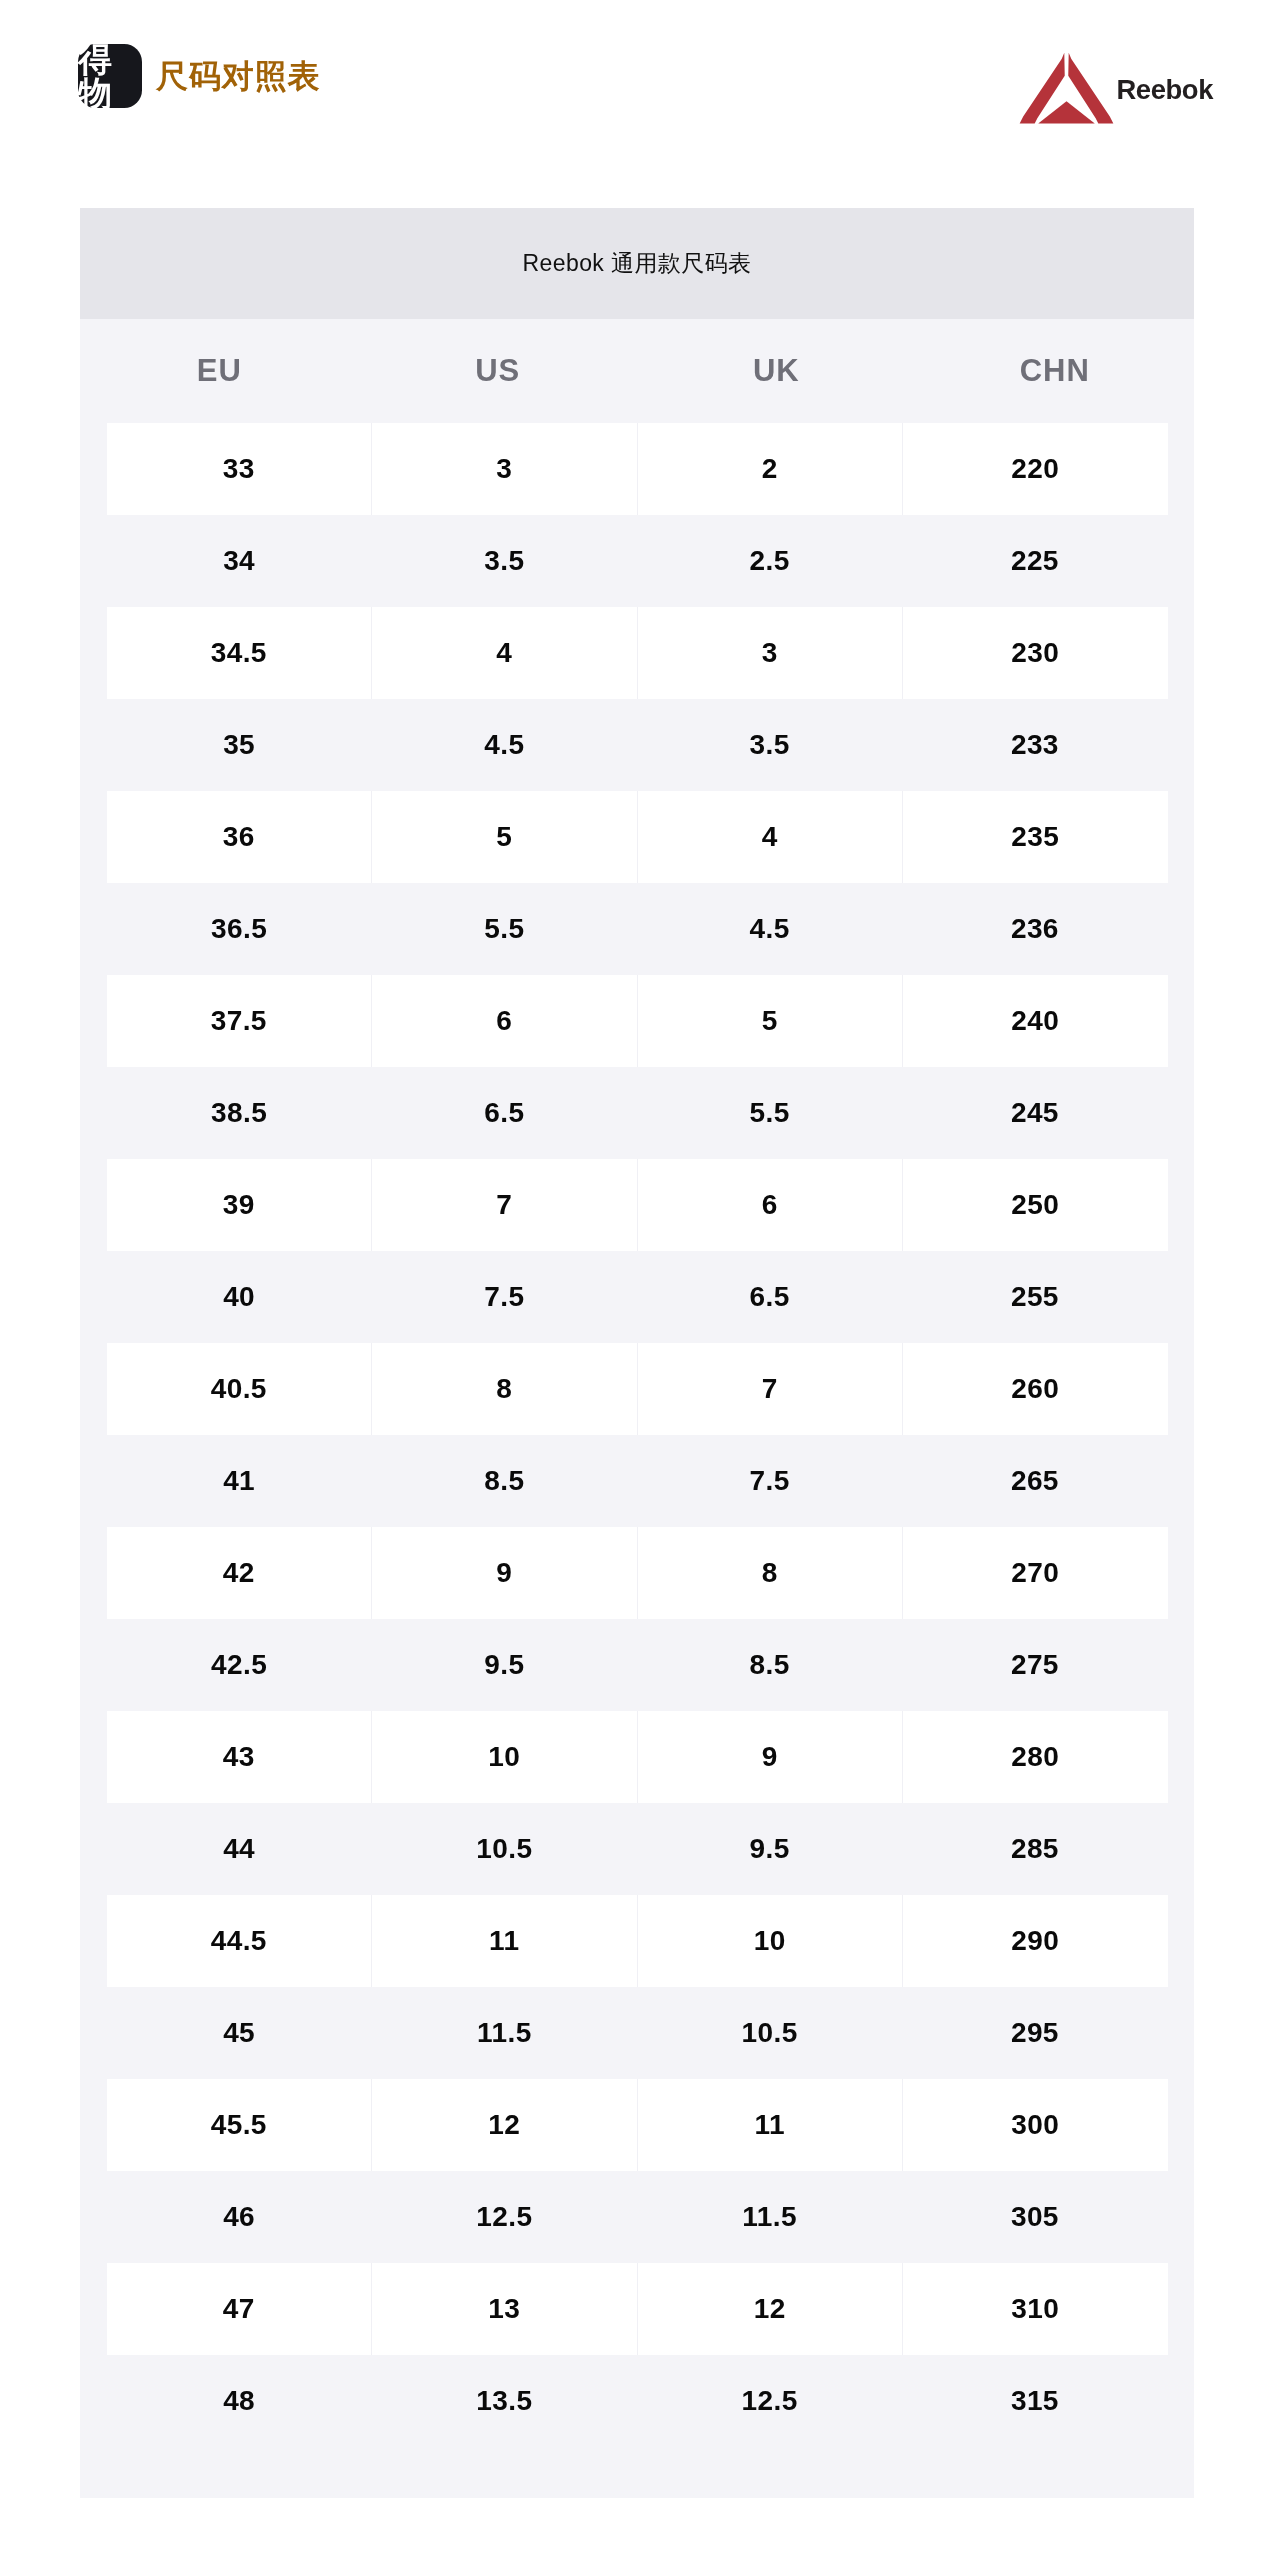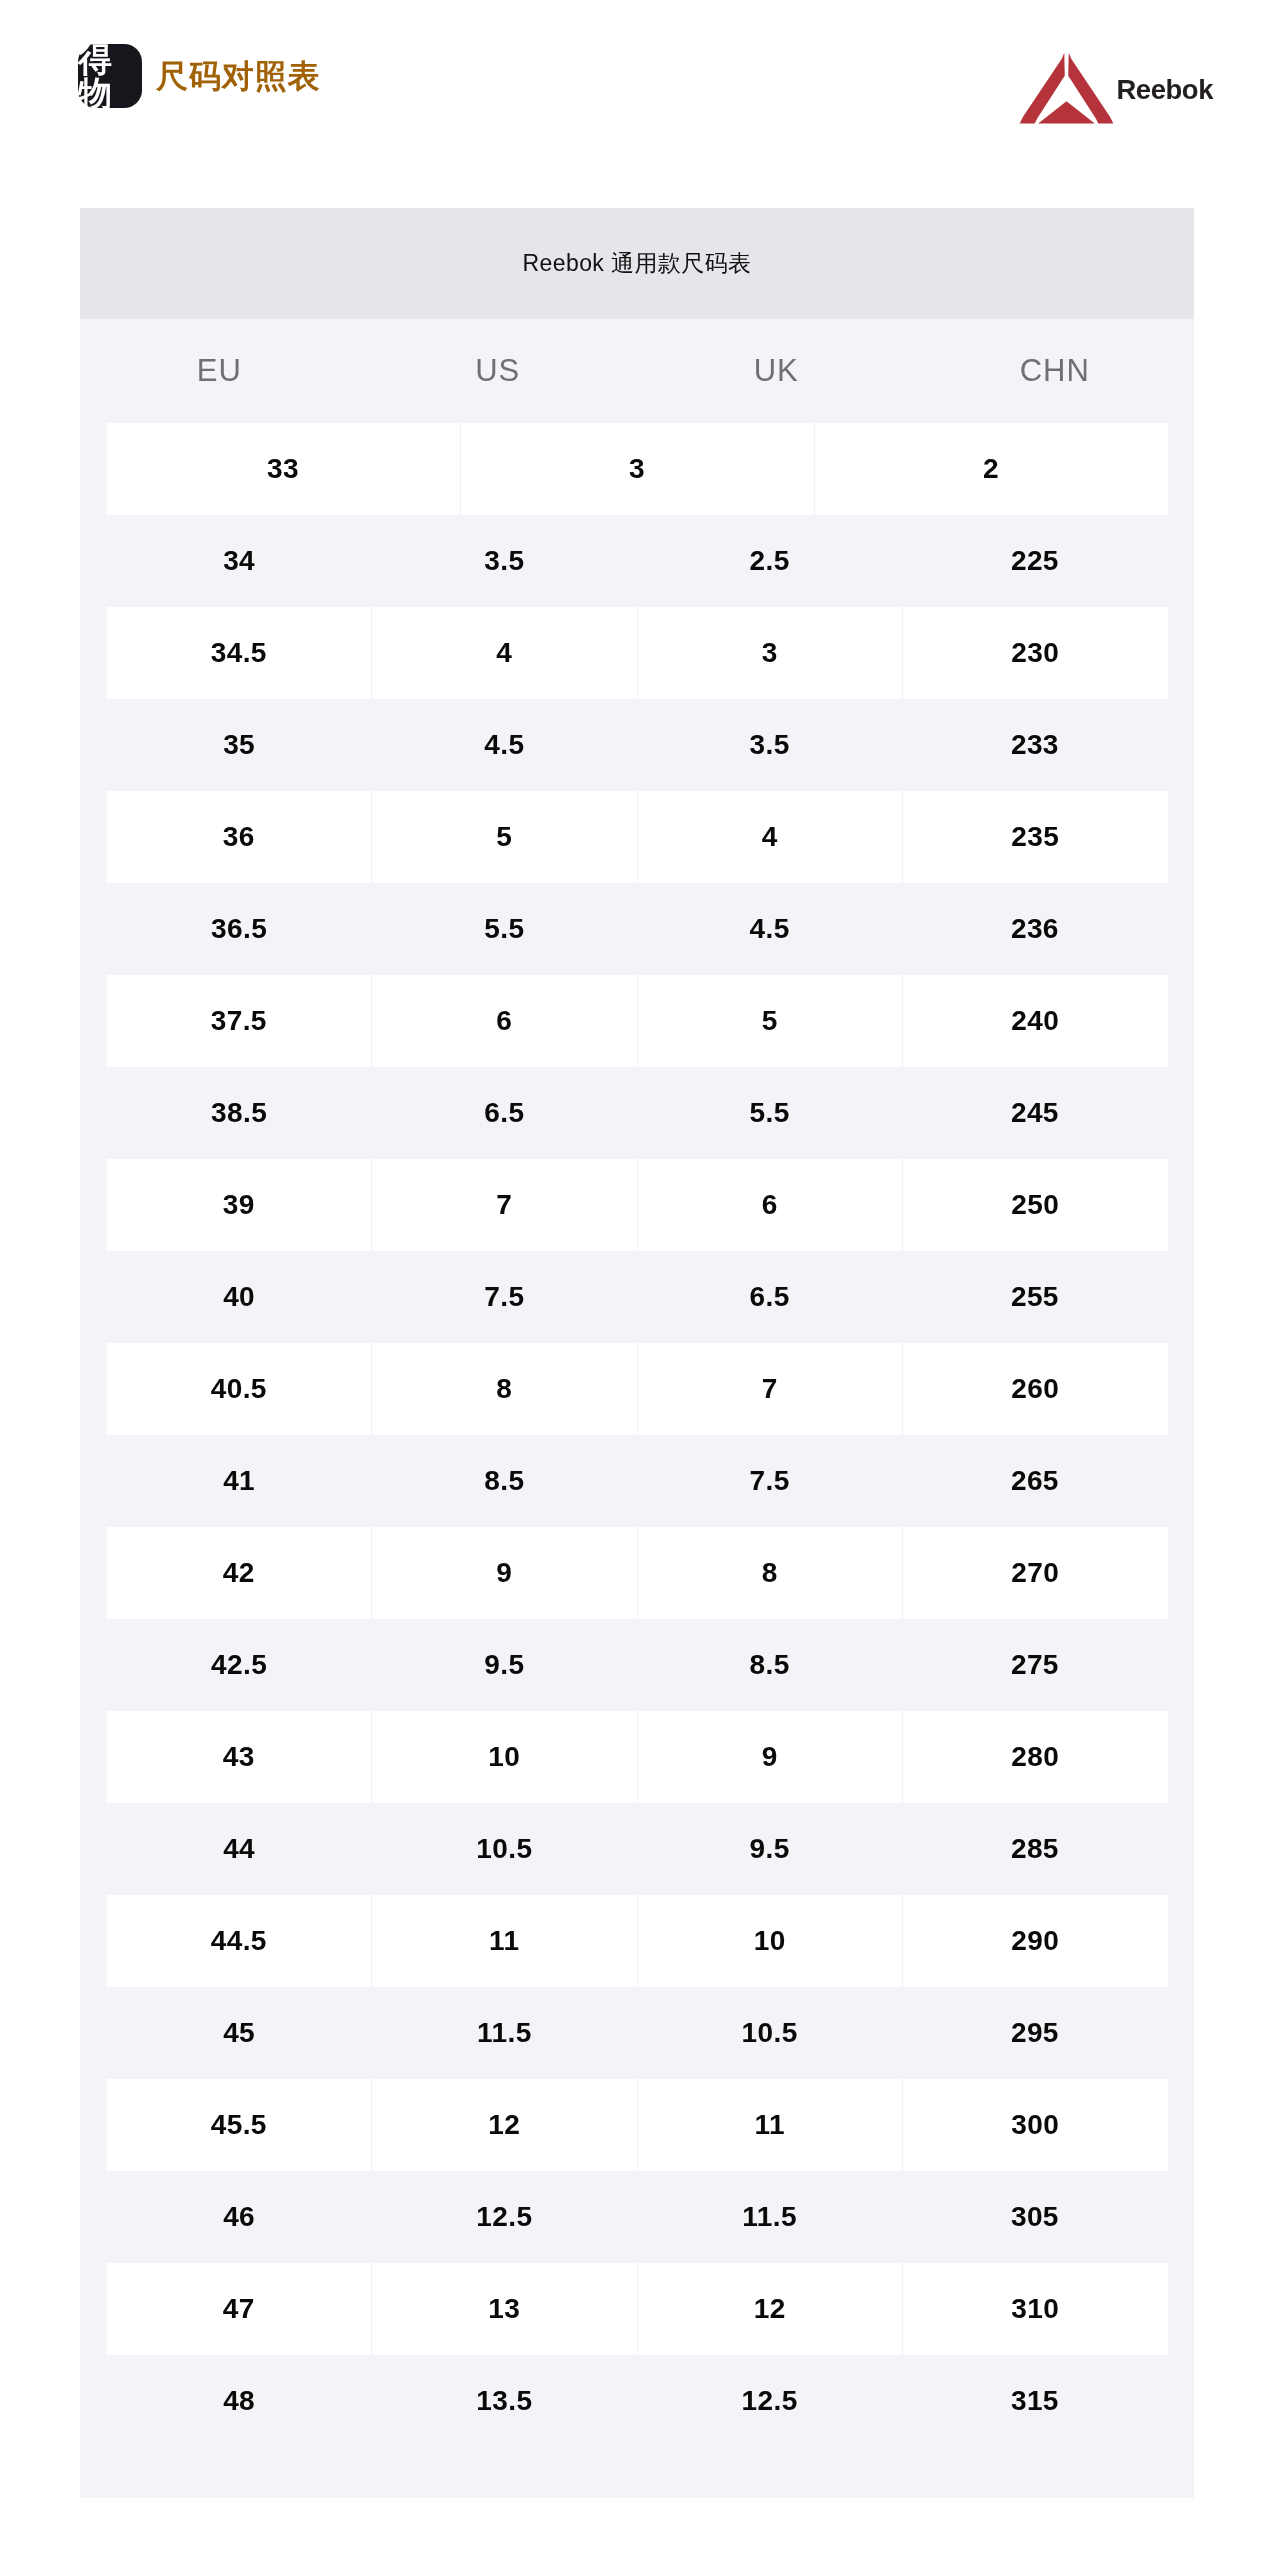--- a/index.html
+++ b/index.html
@@ -111,21 +111,21 @@
     height: 104px;
     background: #F4F4F8;
   }
 
   .col-head-cell {
     flex: 1 1 0;
     display: flex;
     align-items: center;
     justify-content: center;
     font-size: 31px;
-    font-weight: 400;
+    font-weight: 700;
     color: #6f6f78;
     letter-spacing: 0.9px;
   }
 
   .rows {
     display: block;
     padding: 0 26.5px;
   }
 
   .data-row {
@@ -185,20 +185,21 @@
       <div class="col-head-cell">US</div>
       <div class="col-head-cell">UK</div>
       <div class="col-head-cell">CHN</div>
     </div>
 
     <div class="rows" id="rows-host">
         <div class="data-row alt">
           <div class="data-cell">33</div>
           <div class="data-cell">3</div>
           <div class="data-cell">2</div>
+          <div class="data-cell">220</div>
         </div>
         <div class="data-row">
           <div class="data-cell">34</div>
           <div class="data-cell">3.5</div>
           <div class="data-cell">2.5</div>
           <div class="data-cell">225</div>
         </div>
         <div class="data-row alt">
           <div class="data-cell">34.5</div>
           <div class="data-cell">4</div>

